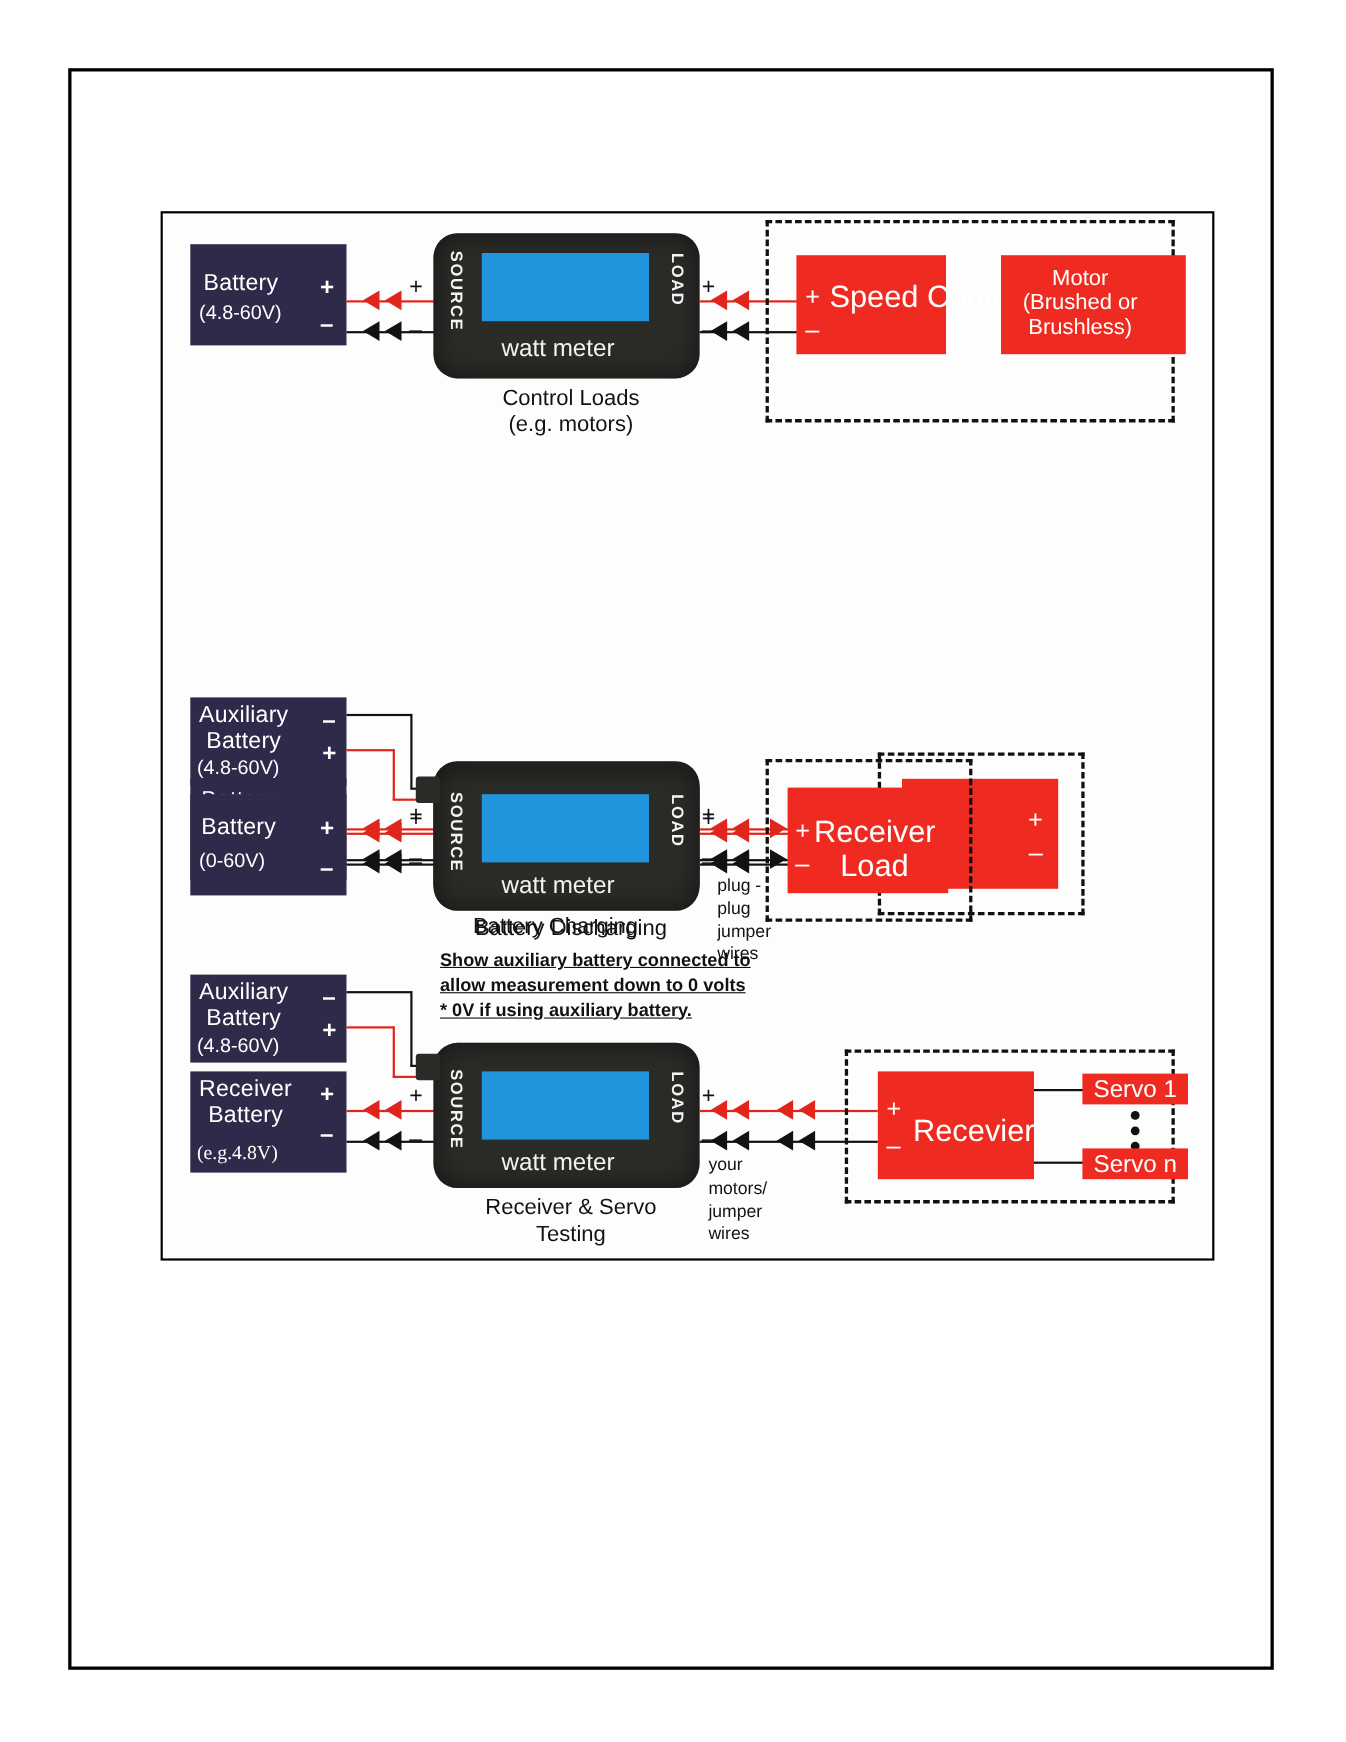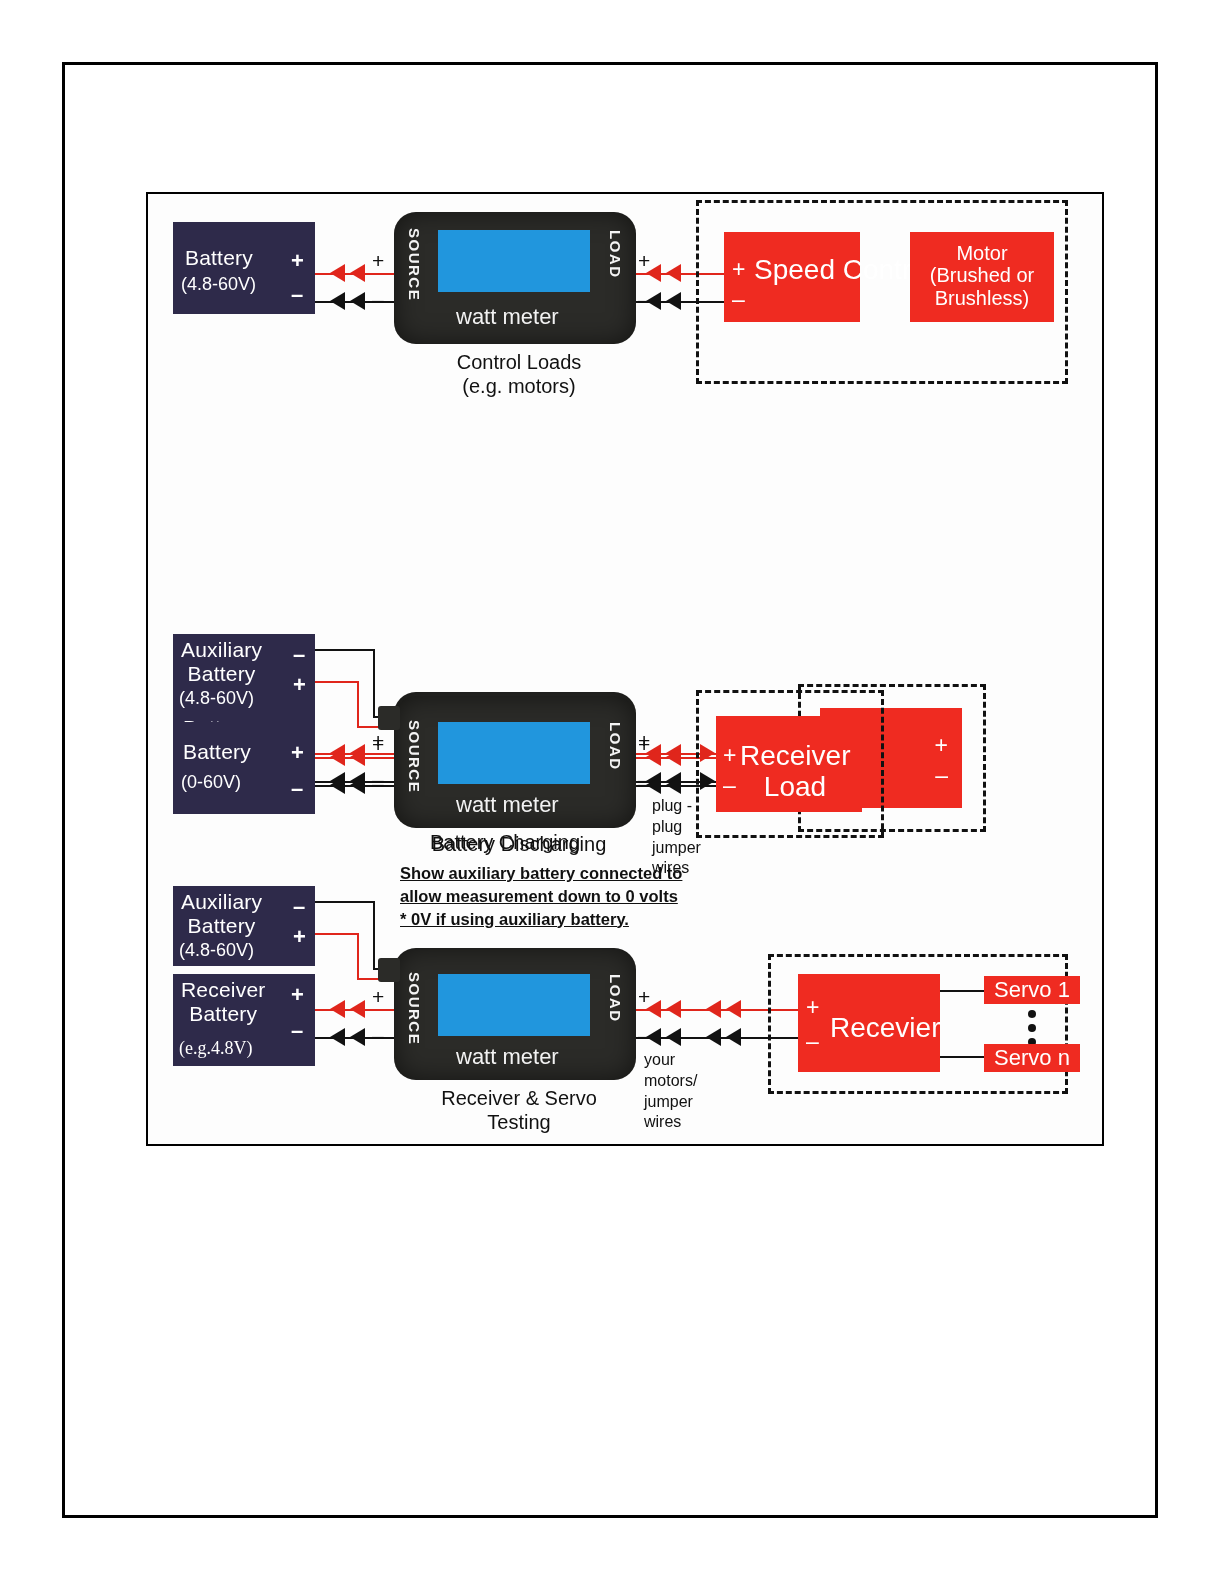--- a/index.html
+++ b/index.html
@@ -97,21 +97,21 @@
 
     <div class="dashed" style="left:548px;top:6px;width:372px;height:184px;"></div>
 
     <div class="redbox" style="left:576px;top:38px;width:136px;height:90px;">
       <span class="rb-pol" style="left:8px;top:26px;">+</span>
       <span class="rb-pol" style="left:8px;top:56px;">–</span>
       <span class="rb-txt" style="left:30px;top:22px;">Speed
 Control</span>
     </div>
 
-    <div class="redbox" style="left:762px;top:38px;width:144px;height:90px;">
+    <div class="redbox" style="left:762px;top:38px;width:168px;height:90px;">
       <span class="rb-txt" style="left:0;top:10px;width:144px;text-align:center;font-size:20px;white-space:pre-line;">Motor
 (Brushed or
 Brushless)</span>
     </div>
 
     <div class="cap" style="left:246px;top:156px;width:250px;">Control Loads
 (e.g. motors)</div>
   </div>
 
   <div class="row" style="top:248px;">

